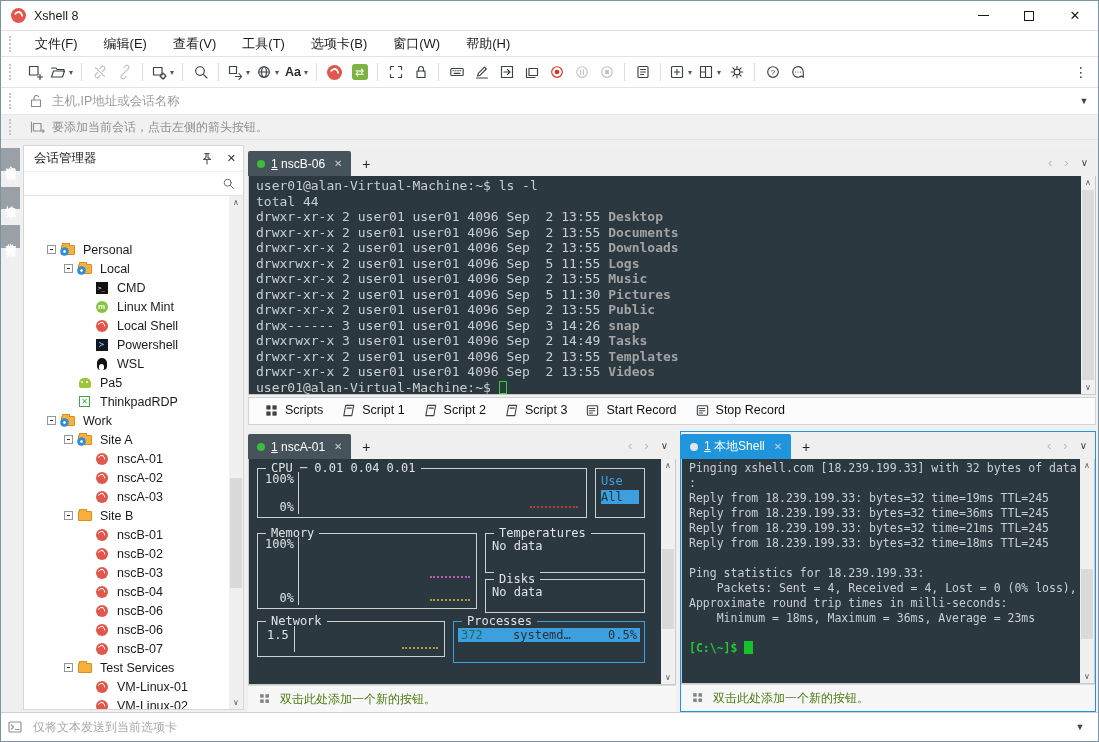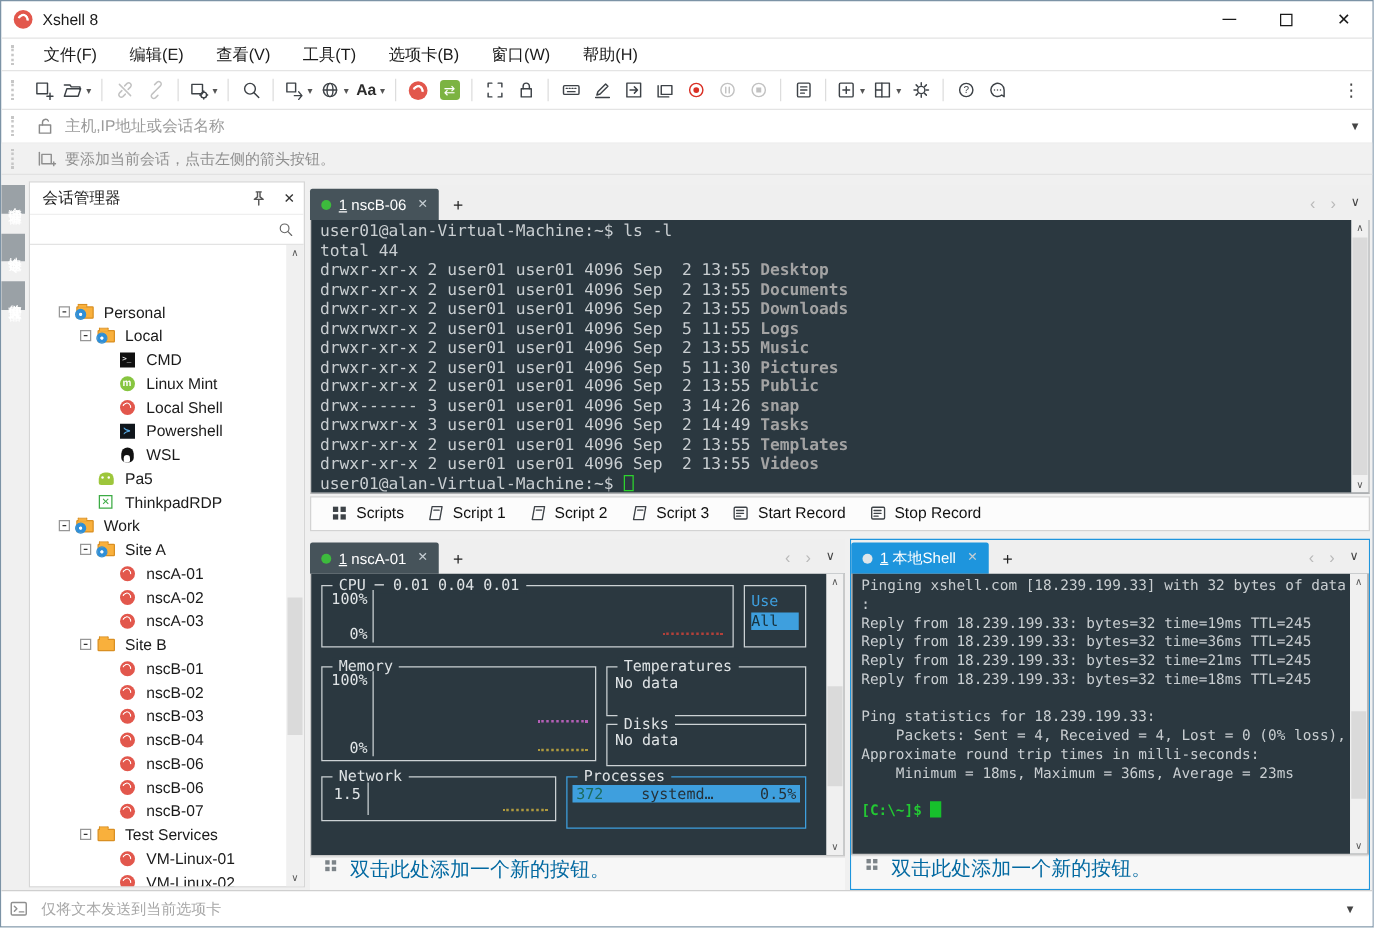--- a/index.html
+++ b/index.html
@@ -98,21 +98,21 @@
   .scriptsbar{height:28px;background:#fcfcfc;border:1px solid #d3d3d3;display:flex;padding:0 6px;margin-top:2px;flex:none;}
   .sbtn{display:flex;align-items:center;gap:6px;font-size:12.5px;color:#111;padding:0 9px;height:24px;}
   .sbtn svg{width:15px;height:15px;}
   
   .bottomrow{flex:1;display:flex;margin-top:6px;min-height:0;gap:4px;padding-bottom:0;}
   .pane{display:flex;flex-direction:column;min-width:0;min-height:0;}
   .pane-left{width:428px;flex:none;}
   .pane-right{flex:1;border:1px solid #1e95dd;background:#efefef;}
   .pane-right .tabbar{height:27px;}
   .pane .termwrap{flex:1;}
-  .btnbar{height:27px;background:#f7f7f7;border-top:1px solid #dcdcdc;display:flex;align-items:flex-start;gap:8px;padding:0 10px;color:#0369a1;font-size:16px;flex:none;}
+  .btnbar{height:27px;background:#f7f7f7;border-top:1px solid #dcdcdc;display:flex;align-items:center;gap:8px;padding:0 10px;color:#4d7c0f;font-size:12px;flex:none;}
   .btnbar svg{width:14px;height:14px;color:#7d8489;}
   
   .tui{position:relative;flex:1;font-family:"DejaVu Sans Mono","Liberation Mono",monospace;font-size:12px;line-height:14px;color:#dfe3e5;}
   .tbox{position:absolute;border:1px solid #ccd1d4;}
   .btitle{position:absolute;top:-8px;left:8px;background:#2b3840;padding:0 5px;white-space:pre;font-size:12px;}
   .ylab{position:absolute;left:3px;width:33px;text-align:right;}
   .yaxis{position:absolute;left:40px;top:3px;bottom:3px;border-left:1px solid #ccd1d4;}
   .dots{position:absolute;height:0;border-top:2px dotted;}
   .ua{position:absolute;left:5px;right:5px;}
   .ua-use{color:#3e9fde;}

